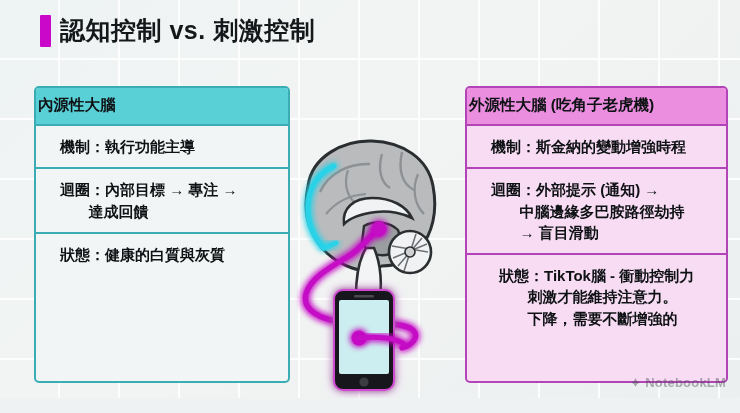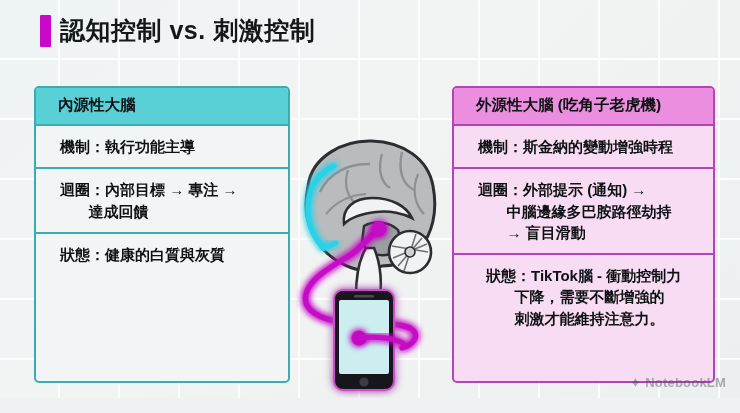--- a/index.html
+++ b/index.html
@@ -19,35 +19,35 @@
   
   #titlebar{position:absolute;left:40px;top:14px;display:flex;align-items:center;gap:9px;}
   #accent{width:11px;height:32px;background:#c908c9;border-radius:1px;}
   #title{
     font-size:25px;font-weight:bold;color:#14181a;letter-spacing:.5px;white-space:nowrap;
   }
   
   .panel{position:absolute;border-radius:5px;overflow:hidden;box-sizing:border-box;}
   .panel .hdr{
     font-size:15.5px;font-weight:bold;color:#0f1214;
-    padding:7px 11px 8px 22px;box-sizing:border-box;white-space:nowrap;
+    padding:7px 11px 8px 2px;box-sizing:border-box;white-space:nowrap;
   }
   .panel .cell{
     font-size:15px;font-weight:bold;color:#0f1214;line-height:1.42;
     padding:10px 10px 10px 24px;box-sizing:border-box;
   }
   .cell .ind{display:block;padding-left:1.9em;}
   
   #panel-left{left:34px;top:86px;width:256px;height:297px;
     background:#f1f5f5;border:2.5px solid #3aacb4;}
   #panel-left .hdr{background:#59cfd6;border-bottom:2.5px solid #3aacb4;}
   #panel-left .cell{border-bottom:2.5px solid #3aacb4;}
   #panel-left .cell.last{border-bottom:none;}
   
-  #panel-right{left:452px;top:86px;width:263px;height:297px;
+  #panel-right{left:465px;top:86px;width:263px;height:297px;
     background:#f7dcf3;border:2.5px solid #b244b8;}
   #panel-right .hdr{background:#ec8ee0;border-bottom:2.5px solid #b244b8;}
   #panel-right .cell{border-bottom:2.5px solid #b244b8;}
   #panel-right .cell.last{border-bottom:none;margin-left:8px;}
   
   #art{position:absolute;left:286px;top:130px;width:166px;height:270px;}
   #art svg{display:block;}
   
   #wm{position:absolute;right:14px;bottom:8px;display:flex;align-items:center;gap:4px;
       opacity:.42;}
@@ -82,22 +82,22 @@
     <div class="cell">
       <span>機制：斯金納的變動增強時程</span>
     </div>
     <div class="cell">
       <span>迴圈：外部提示 (通知) →</span>
       <span class="ind">中腦邊緣多巴胺路徑劫持</span>
       <span class="ind">→ 盲目滑動</span>
     </div>
     <div class="cell last">
       <span>狀態：TikTok腦 - 衝動控制力</span>
+      <span class="ind">刺激才能維持注意力。</span>
       <span class="ind">下降，需要不斷增強的</span>
-      <span class="ind">刺激才能維持注意力。</span>
     </div>
   </div>
 
   <div id="art">
     <svg width="166" height="270" viewBox="0 0 166 270" xmlns="http://www.w3.org/2000/svg">
       <defs>
         <filter id="glowCyan" x="-60%" y="-60%" width="220%" height="220%">
           <feGaussianBlur stdDeviation="3.4" result="b"></feGaussianBlur>
           <feMerge>
               <feMergeNode in="b"></feMergeNode>

